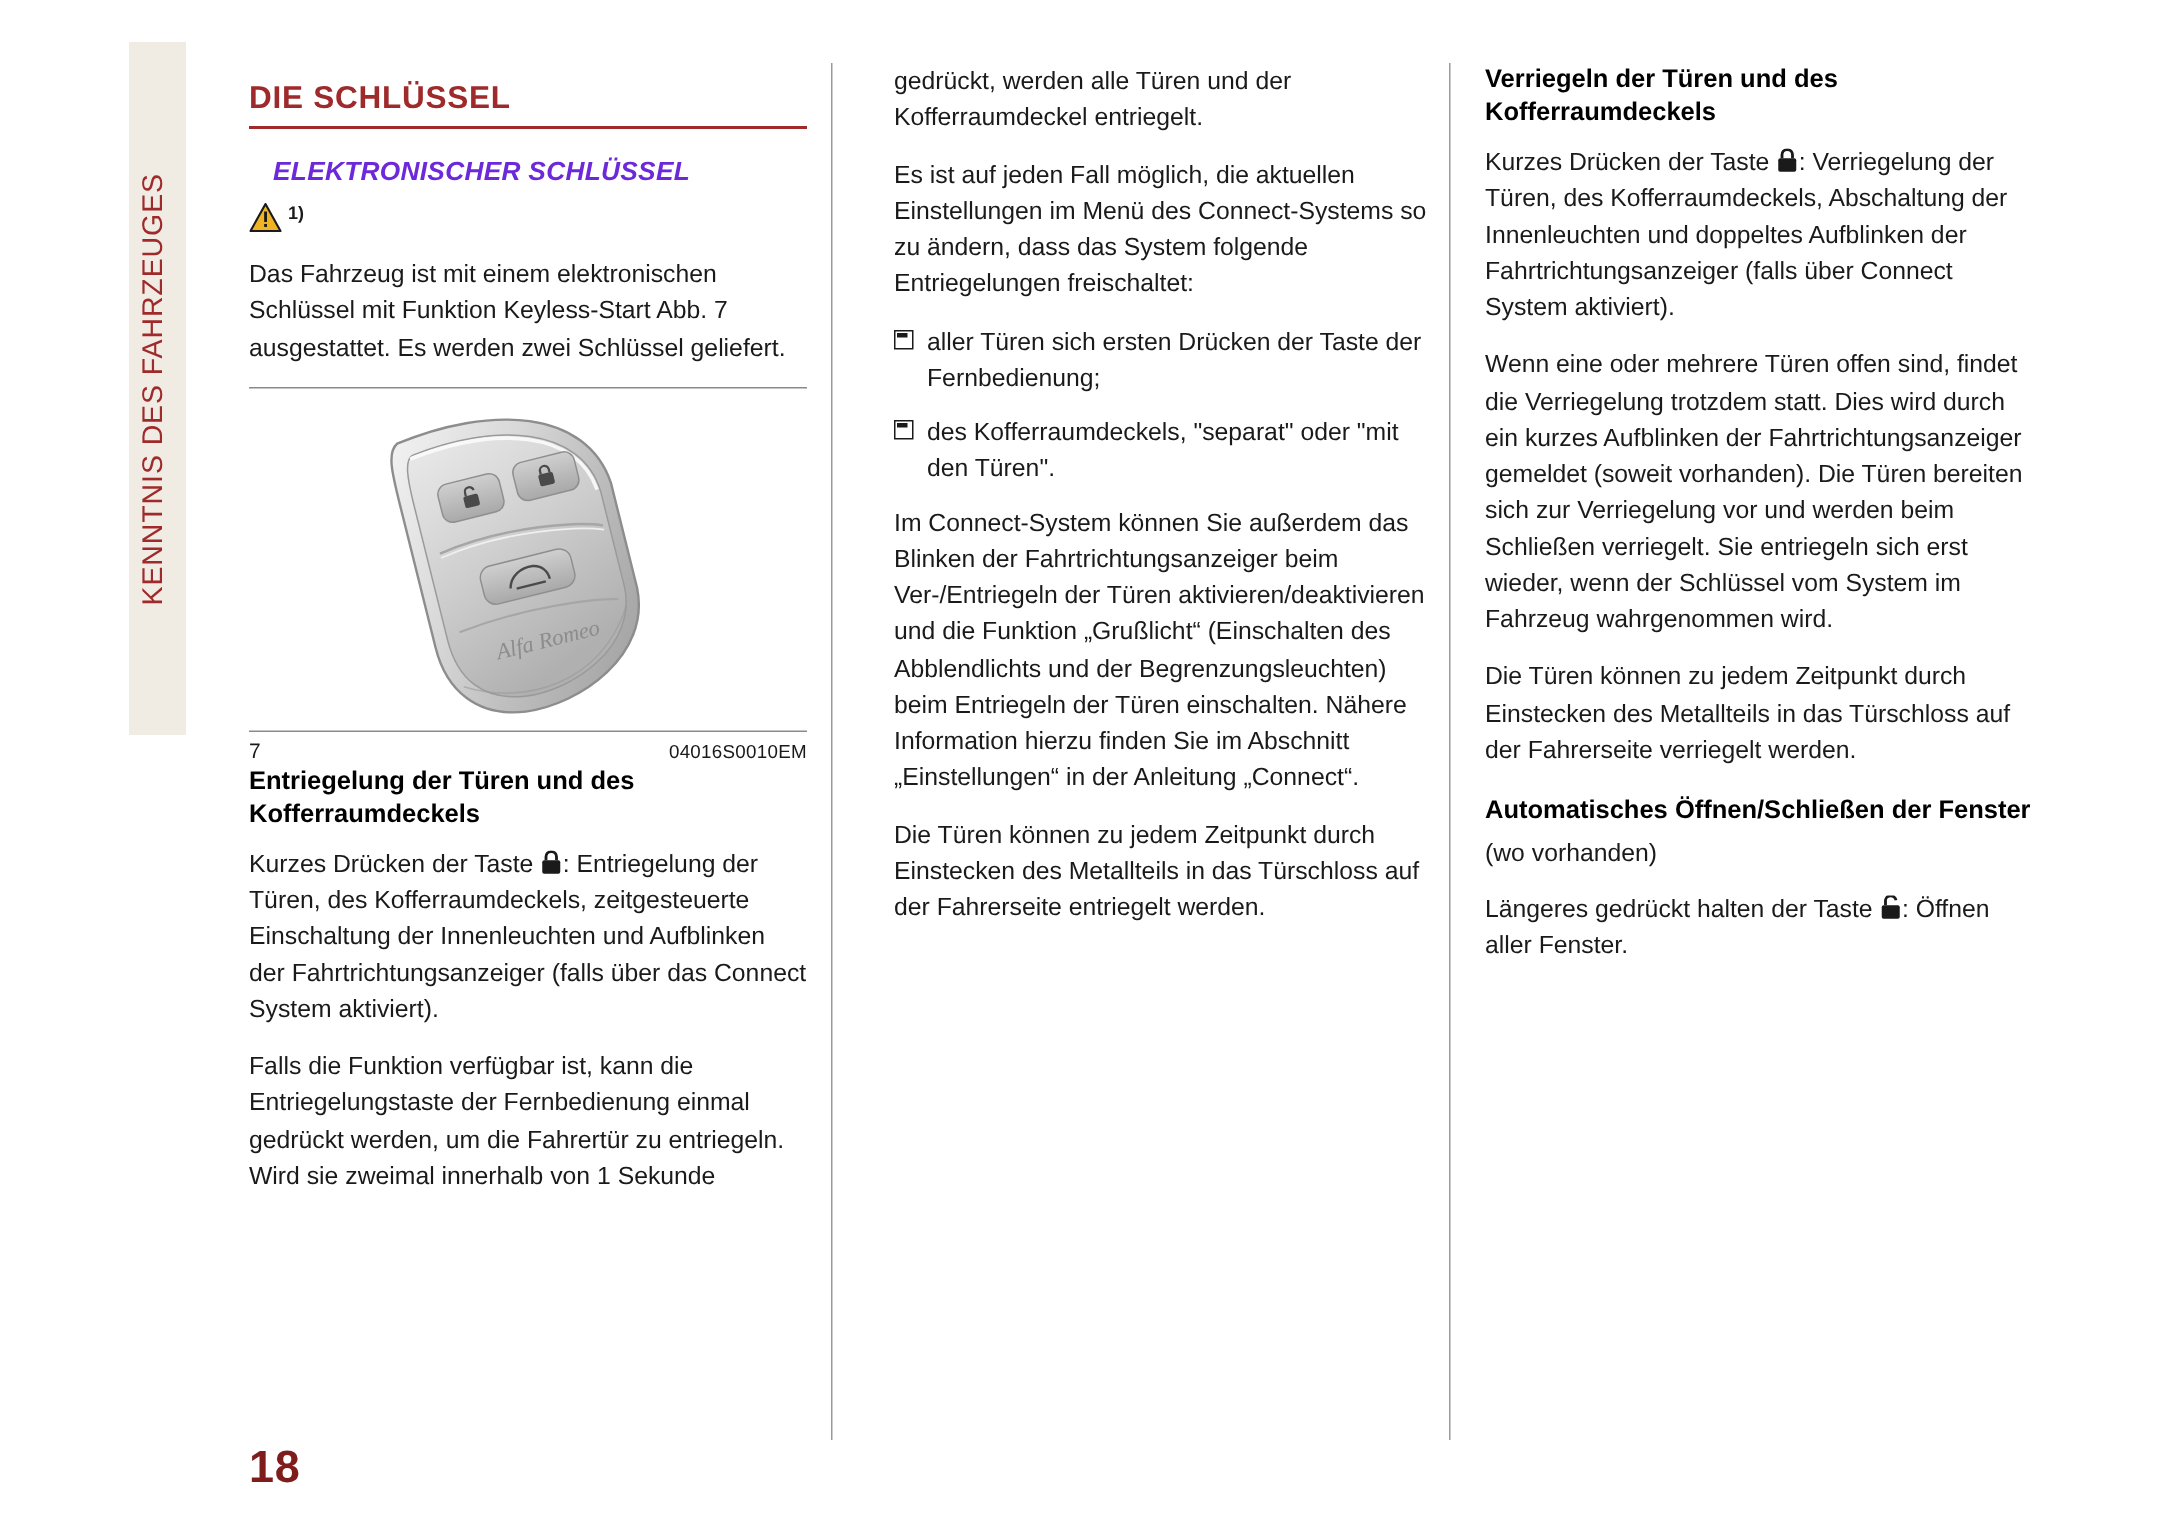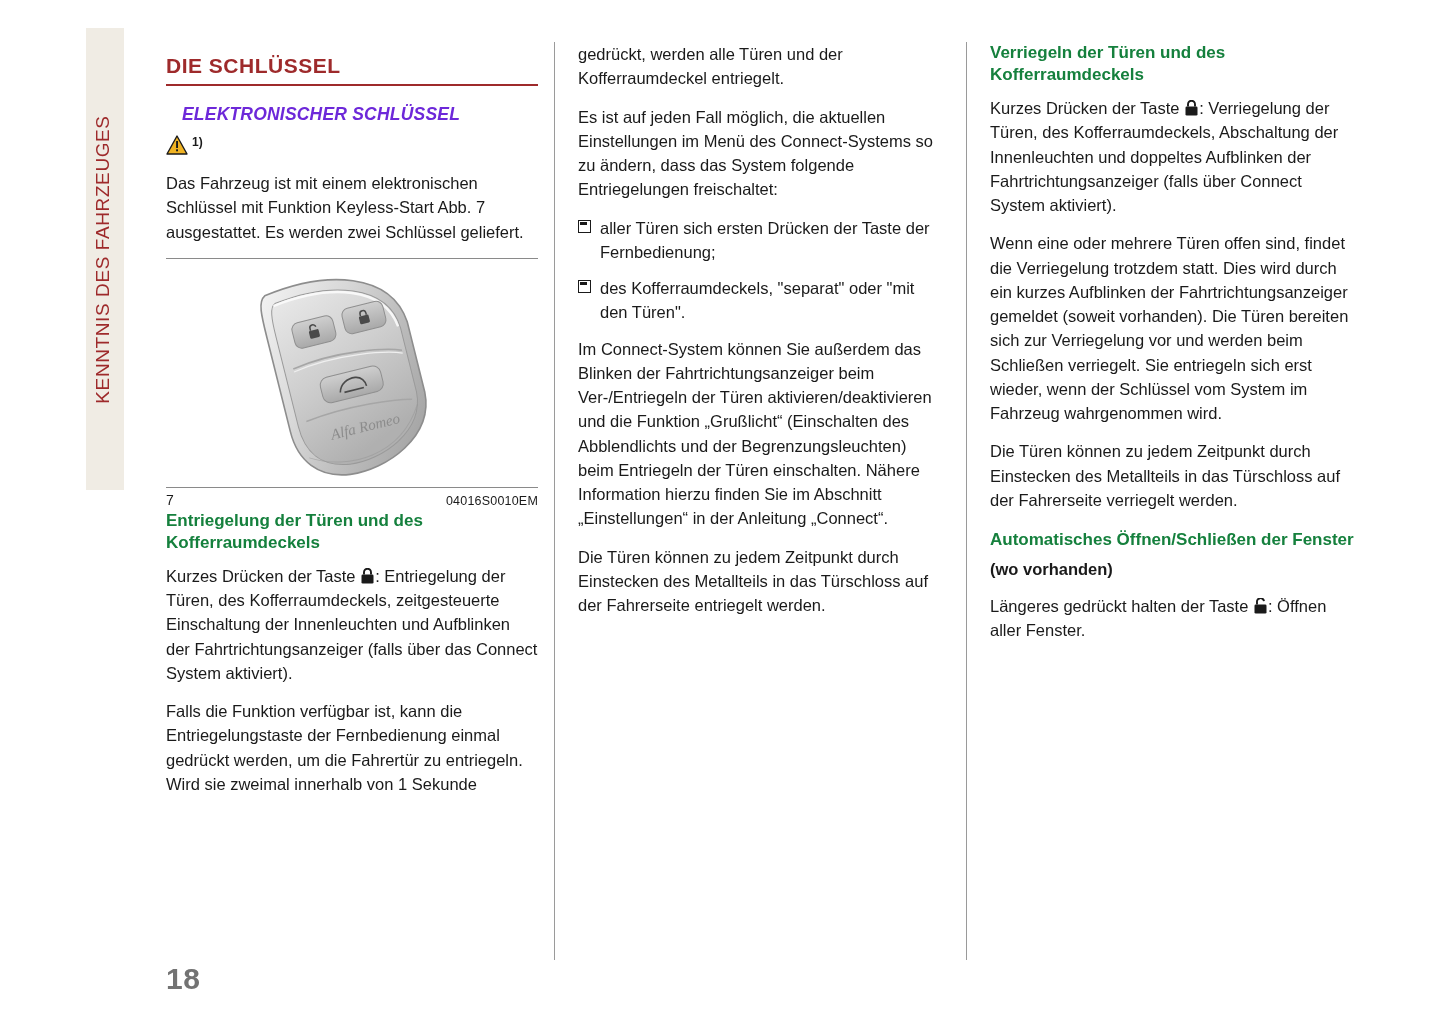--- a/index.html
+++ b/index.html
@@ -51,21 +51,21 @@
     white-space: nowrap;
   }
 
   
   .col {
     position: absolute;
     top: 42px;
     width: 382px;
   }
   .col1 { left: 166px; width: 372px; }
-  .col2 { left: 578px; width: 368px; }
+  .col2 { left: 596px; width: 368px; }
   .col3 { left: 990px; width: 365px; }
 
   .vrule {
     position: absolute;
     top: 42px;
     width: 1px;
     height: 918px;
     background: #9a9a9a;
   }
   .vrule1 { left: 554px; }
@@ -89,33 +89,33 @@
     font-size: 17.5px;
     font-weight: bold;
     font-style: italic;
     color: #6d28d9;
     margin: 0 0 10px 16px;
     letter-spacing: 0.2px;
   }
   h3.red {
     font-size: 17px;
     font-weight: bold;
-    color: #15803d;
+    color: #000000;
     margin: 0 0 4px 0;
     line-height: 1.3;
   }
   h3.red.spaced { margin-top: 18px; }
 
   p {
     font-size: 16.5px;
     line-height: 1.47;
     margin: 0 0 14px 0;
     color: #1a1a1a;
   }
-  p.tight { margin-bottom: 12px; font-weight: bold; }
+  p.tight { margin-bottom: 12px; }
 
   .bullet {
     font-size: 16.5px;
     line-height: 1.47;
     margin: 0 0 12px 0;
     position: relative;
     padding-left: 22px;
   }
   .bullet .sq {
     position: absolute;
@@ -190,21 +190,21 @@
     margin: 0 1px;
   }
 
   
   .pagenum {
     position: absolute;
     left: 166px;
     top: 962px;
     font-size: 30px;
     font-weight: bold;
-    color: #737373;
+    color: #7f1d1d;
     letter-spacing: 0.5px;
   }
 </style>
 </head>
 <body>
 
 <div class="page">
 
   <div class="side-tab"></div>
   <div class="side-tab-text">KENNTNIS DES FAHRZEUGES</div>

